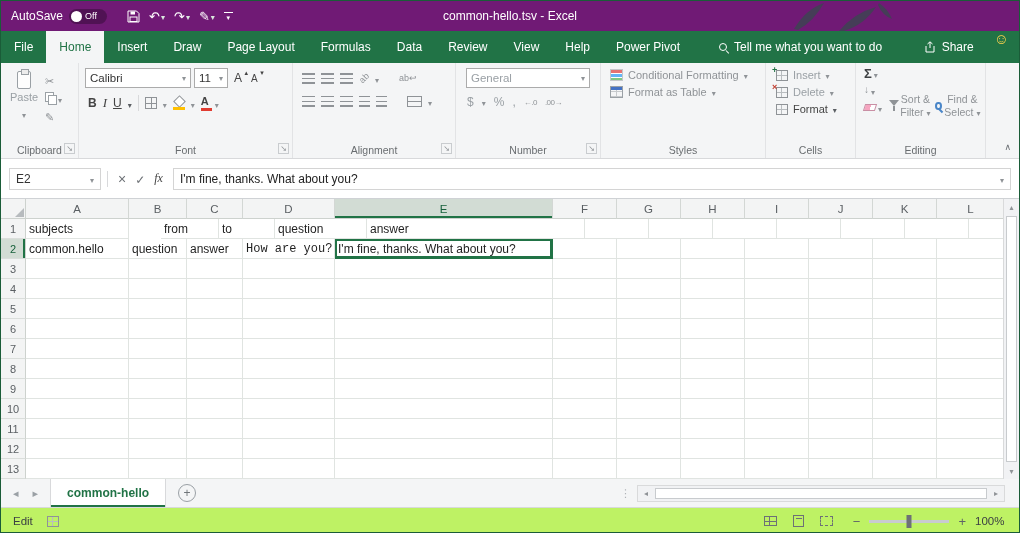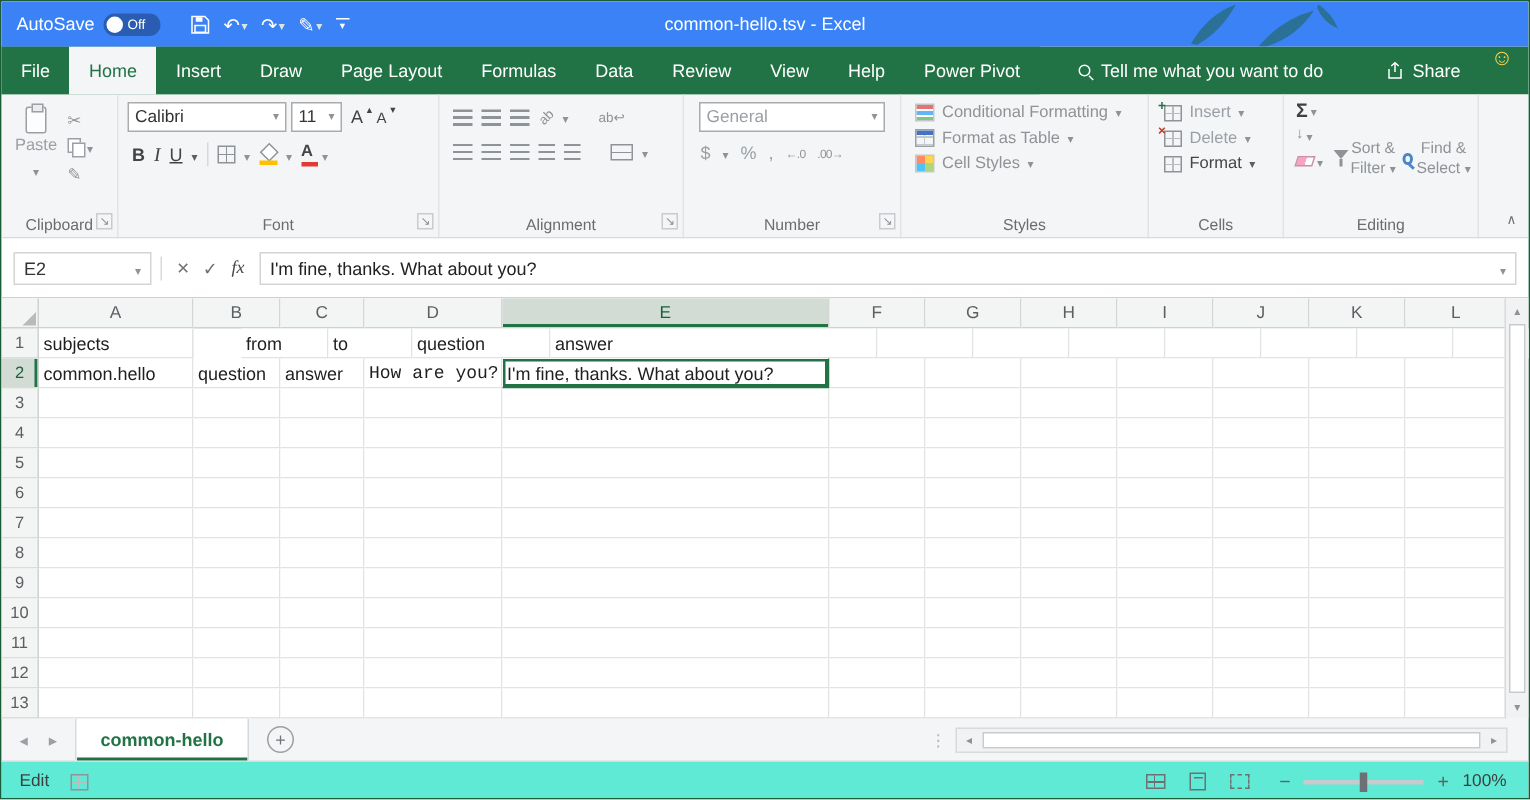--- a/index.html
+++ b/index.html
@@ -1,20 +1,20 @@
 <!DOCTYPE html>
 <html><head>
 <meta charset="utf-8">
 <style>
   *{box-sizing:border-box;margin:0;padding:0;-webkit-font-smoothing:antialiased}
   html,body{background:#e6e6e6}
   .app{width:1020px;height:533px;font-family:"Liberation Sans",sans-serif;display:flex;flex-direction:column;background:#fff;position:relative;overflow:hidden;border:1px solid #1a5c38}
 
   
-  .titlebar{height:30px;background:#3b82f6;display:flex;align-items:center;color:#fff;font-size:12px;position:relative;flex:none}
+  .titlebar{height:30px;background:#701a75;display:flex;align-items:center;color:#fff;font-size:12px;position:relative;flex:none}
   .autosave{display:flex;align-items:center;gap:6px;margin-left:10px}
   .pill{width:38px;height:15px;border-radius:8px;background:rgba(0,0,0,.28);display:flex;align-items:center}
   .pill .knob{width:11px;height:11px;border-radius:50%;background:#fff;margin-left:2px}
   .pill .state{font-size:9px;margin-left:3px;color:#fff}
   .qat{display:flex;align-items:center;margin-left:16px;gap:1px}
   .qat-btn{height:26px;display:flex;align-items:center;justify-content:center;padding:0 4px;gap:1px}
   .qat-txt{font-size:13px;color:#fff;line-height:1}
   .i-caret{display:inline-block;line-height:1}
   .i-caret::before{content:"▾";font-size:8px;color:#8f9397}
   .i-caret.lt::before{color:#d9e7de}
@@ -184,21 +184,21 @@
   .st-spacer{flex:1}
   .splitdots{align-self:center;color:#b0b4b8;font-size:11px;margin-right:6px}
   .splitdots::before{content:"⋮"}
   .h-scroll{width:368px;height:17px;align-self:center;background:#f1f2f4;border:1px solid #d9dadb;display:flex;align-items:center;margin-right:14px}
   .h-arrow{width:16px;height:100%;display:flex;align-items:center;justify-content:center;font-size:8px;color:#8f9397;flex:none}
   .h-arrow.left::before{content:"◂"}
   .h-arrow.right::before{content:"▸"}
   .h-thumb{flex:1;height:11px;margin:0 1px;background:#fff;border:1px solid #c8cbce}
 
   
-  .statusbar{height:26px;background:#5eead4;display:flex;align-items:center;font-size:11.5px;color:#3c4043;flex:none}
+  .statusbar{height:26px;background:#bef264;display:flex;align-items:center;font-size:11.5px;color:#3c4043;flex:none}
   .mode{padding-left:12px}
   .icon-macro{width:12px;height:11px;border:1px solid #8f9397;margin-left:14px;background:linear-gradient(#0000 0 4px,#b9bdc0 4px 5px,#0000 5px),linear-gradient(90deg,#0000 0 4px,#b9bdc0 4px 5px,#0000 5px)}
   .sb-spacer{flex:1}
   .views{display:flex;align-items:center;gap:16px;margin-right:20px}
   .icon-view-normal{width:13px;height:10px;border:1px solid #6d7176;background:linear-gradient(#0000 0 4px,#6d7176 4px 5px,#0000 5px),linear-gradient(90deg,#0000 0 4px,#6d7176 4px 5px,#0000 5px)}
   .icon-view-layout{width:11px;height:12px;border:1px solid #6d7176;background:linear-gradient(#6d7176,#6d7176) no-repeat 2px 2px/6px 1px}
   .icon-view-break{width:13px;height:10px;border:1px dashed #6d7176}
   .zoom{display:flex;align-items:center;gap:9px;margin-right:10px}
   .zoom-out::before{content:"−";font-size:13px;color:#5f6368;line-height:1}
   .zoom-in::before{content:"+";font-size:13px;color:#5f6368;line-height:1}
@@ -382,25 +382,20 @@
       <div class="style-row">
         <span class="icon-cf"></span>
         <span>Conditional Formatting</span>
         <span class="i-caret"></span>
       </div>
       <div class="style-row">
         <span class="icon-fat"></span>
         <span>Format as Table</span>
         <span class="i-caret"></span>
       </div>
-      <div class="style-row">
-        <span class="icon-cs"></span>
-        <span>Cell Styles</span>
-        <span class="i-caret"></span>
-      </div>
       <span class="group-label">Styles</span>
     </div>
 
     <div class="group g-cells">
       <div class="cell-row dis">
         <span class="cellgrid icon-insert-cells"></span>
         <span>Insert</span>
         <span class="i-caret"></span>
       </div>
       <div class="cell-row dis">

